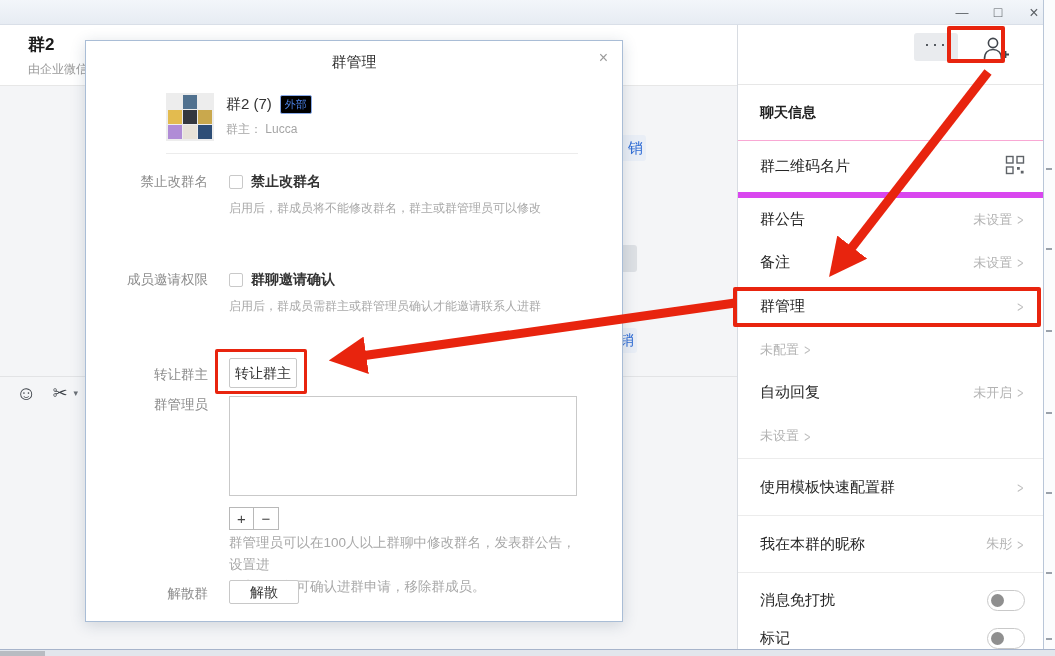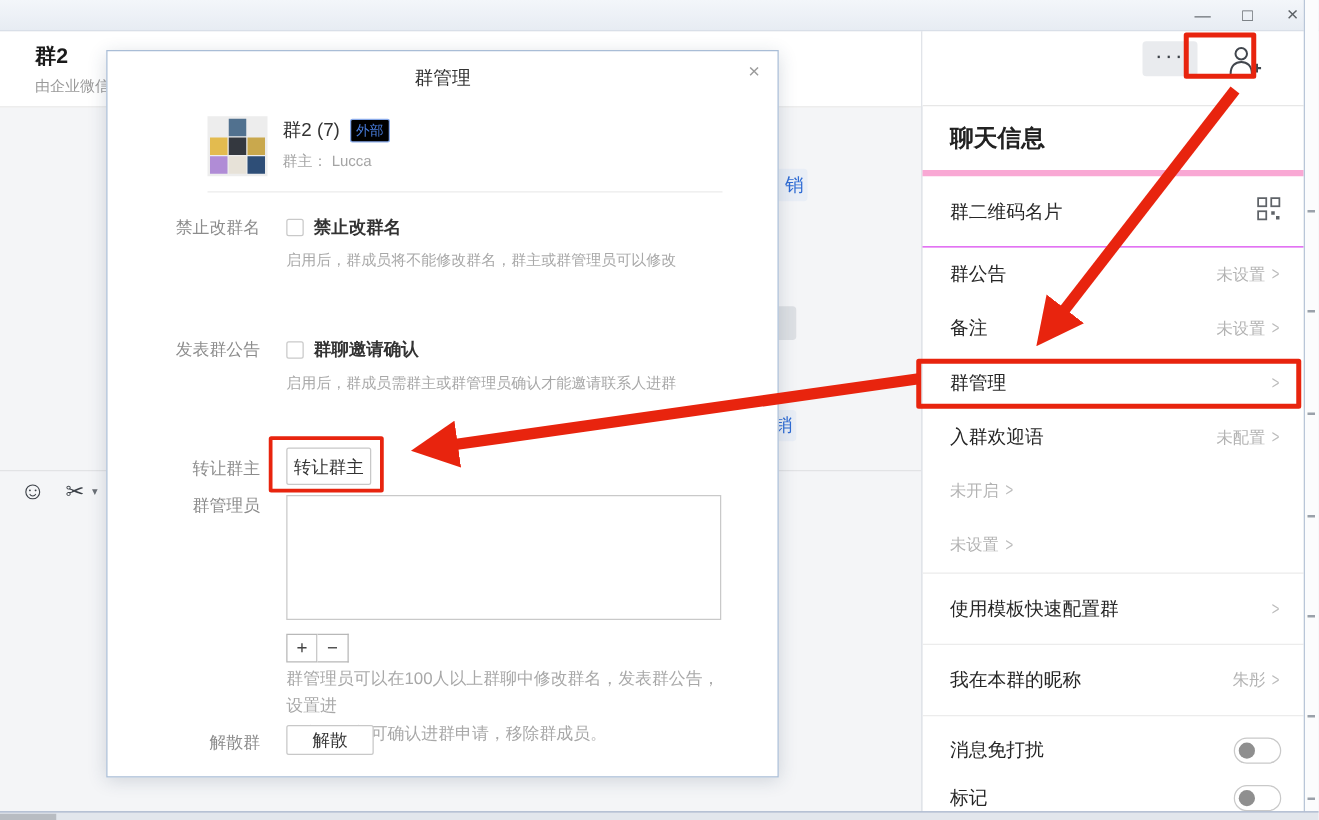--- a/index.html
+++ b/index.html
@@ -28,26 +28,26 @@
   
   .chip { position:absolute; border-radius:3px; z-index:1; display:flex; align-items:center; justify-content:flex-end; padding-right:3px; font-size:15px; }
   .chip.blue { background:#e9eef6; color:#2e6bd4; }
   .chip.gray { background:#dde0e4; }
   
   .sidebar { position:absolute; left:737px; top:25px; width:306px; height:625px; background:#fff; border-left:1px solid #d8dce2; z-index:2; }
   .side-top { position:absolute; left:0; top:0; width:100%; height:60px; border-bottom:1px solid #e7e7e7; background:#fff; }
   .more-btn { position:absolute; right:85px; top:8px; width:44px; height:28px; background:#e9ebee; border-radius:3px; text-align:center; line-height:22px; font-size:18px; letter-spacing:2px; color:#3c4148; cursor:pointer; }
   .addmember-btn { position:absolute; right:34px; top:9px; width:28px; height:28px; cursor:pointer; }
   .side-scroll { position:absolute; left:0; top:60px; width:100%; }
-  .side-header { height:56px; display:flex; align-items:center; padding:0 22px; font-size:19px; font-weight:bold; color:#222; border-bottom:5px solid #f9a8d4; }
+  .side-header { height:56px; display:flex; align-items:center; padding:0 22px; font-size:14px; font-weight:bold; color:#222; border-bottom:1px solid #f9a8d4; }
   .side-row { display:flex; align-items:center; padding:0 18px 0 22px; font-size:15px; color:#262626; cursor:pointer; }
   .side-row .lbl { flex:1; }
   .side-row .val { font-size:13px; color:#b3b3b3; margin-right:4px; }
   .chev { color:#bcbcbc; font-size:15px; transform:scaleX(.7); }
-  .qr-row { height:57px; border-bottom:1px solid #d946ef; }
+  .qr-row { height:57px; border-bottom:6px solid #d946ef; }
   .rows-a { height:261px; display:flex; flex-direction:column; border-bottom:1px solid #ececec; }
   .rows-a .side-row { flex:1; }
   .single-row { height:57px; border-bottom:1px solid #ececec; }
   .toggle-rows { padding-top:8px; }
   .toggle-row { height:38px; display:flex; align-items:center; padding:0 18px 0 22px; font-size:15px; color:#262626; }
   .toggle-row .lbl { flex:1; }
   .toggle { width:38px; height:21px; border:1px solid #c9c9c9; border-radius:11px; position:relative; background:#fff; cursor:pointer; }
   .toggle .knob { position:absolute; left:3px; top:3px; width:13px; height:13px; border-radius:50%; background:#8f8f8f; }
   
   .edge-strip { position:absolute; left:1043px; top:0; width:12px; height:656px; background:#fbfcfd; border-left:1px solid #b9c6d8; z-index:3; }
@@ -149,25 +149,25 @@
         <span class="lbl">备注</span>
         <span class="val">未设置</span>
         <span class="chev">&gt;</span>
       </div>
       <div class="side-row">
         <span class="lbl">群管理</span>
         <span class="val"></span>
         <span class="chev">&gt;</span>
       </div>
       <div class="side-row">
-        <span class="lbl">入群欢迎语</span>
         <span class="val">未配置</span>
         <span class="chev">&gt;</span>
       </div>
       <div class="side-row">
+        <span class="lbl">自动回复</span>
         <span class="val">未开启</span>
         <span class="chev">&gt;</span>
       </div>
       <div class="side-row">
         <span class="val">未设置</span>
         <span class="chev">&gt;</span>
       </div>
     </div>
 
     <div class="side-row single-row">
@@ -242,21 +242,21 @@
     <div class="mcontent">
       <div class="cb-line">
         <span class="checkbox"></span>
         <span class="cb-text">禁止改群名</span>
       </div>
       <div class="mdesc">启用后，群成员将不能修改群名，群主或群管理员可以修改</div>
     </div>
   </div>
 
   <div class="mrow" style="top:230px;">
-    <div class="mlabel">发表群公告</div>
+    <div class="mlabel">成员邀请权限</div>
     <div class="mcontent">
       <div class="cb-line">
         <span class="checkbox"></span>
         <span class="cb-text">群聊邀请确认</span>
       </div>
       <div class="mdesc">启用后，群成员需群主或群管理员确认才能邀请联系人进群</div>
     </div>
   </div>
 
   <div class="mrow" style="top:317px;">

